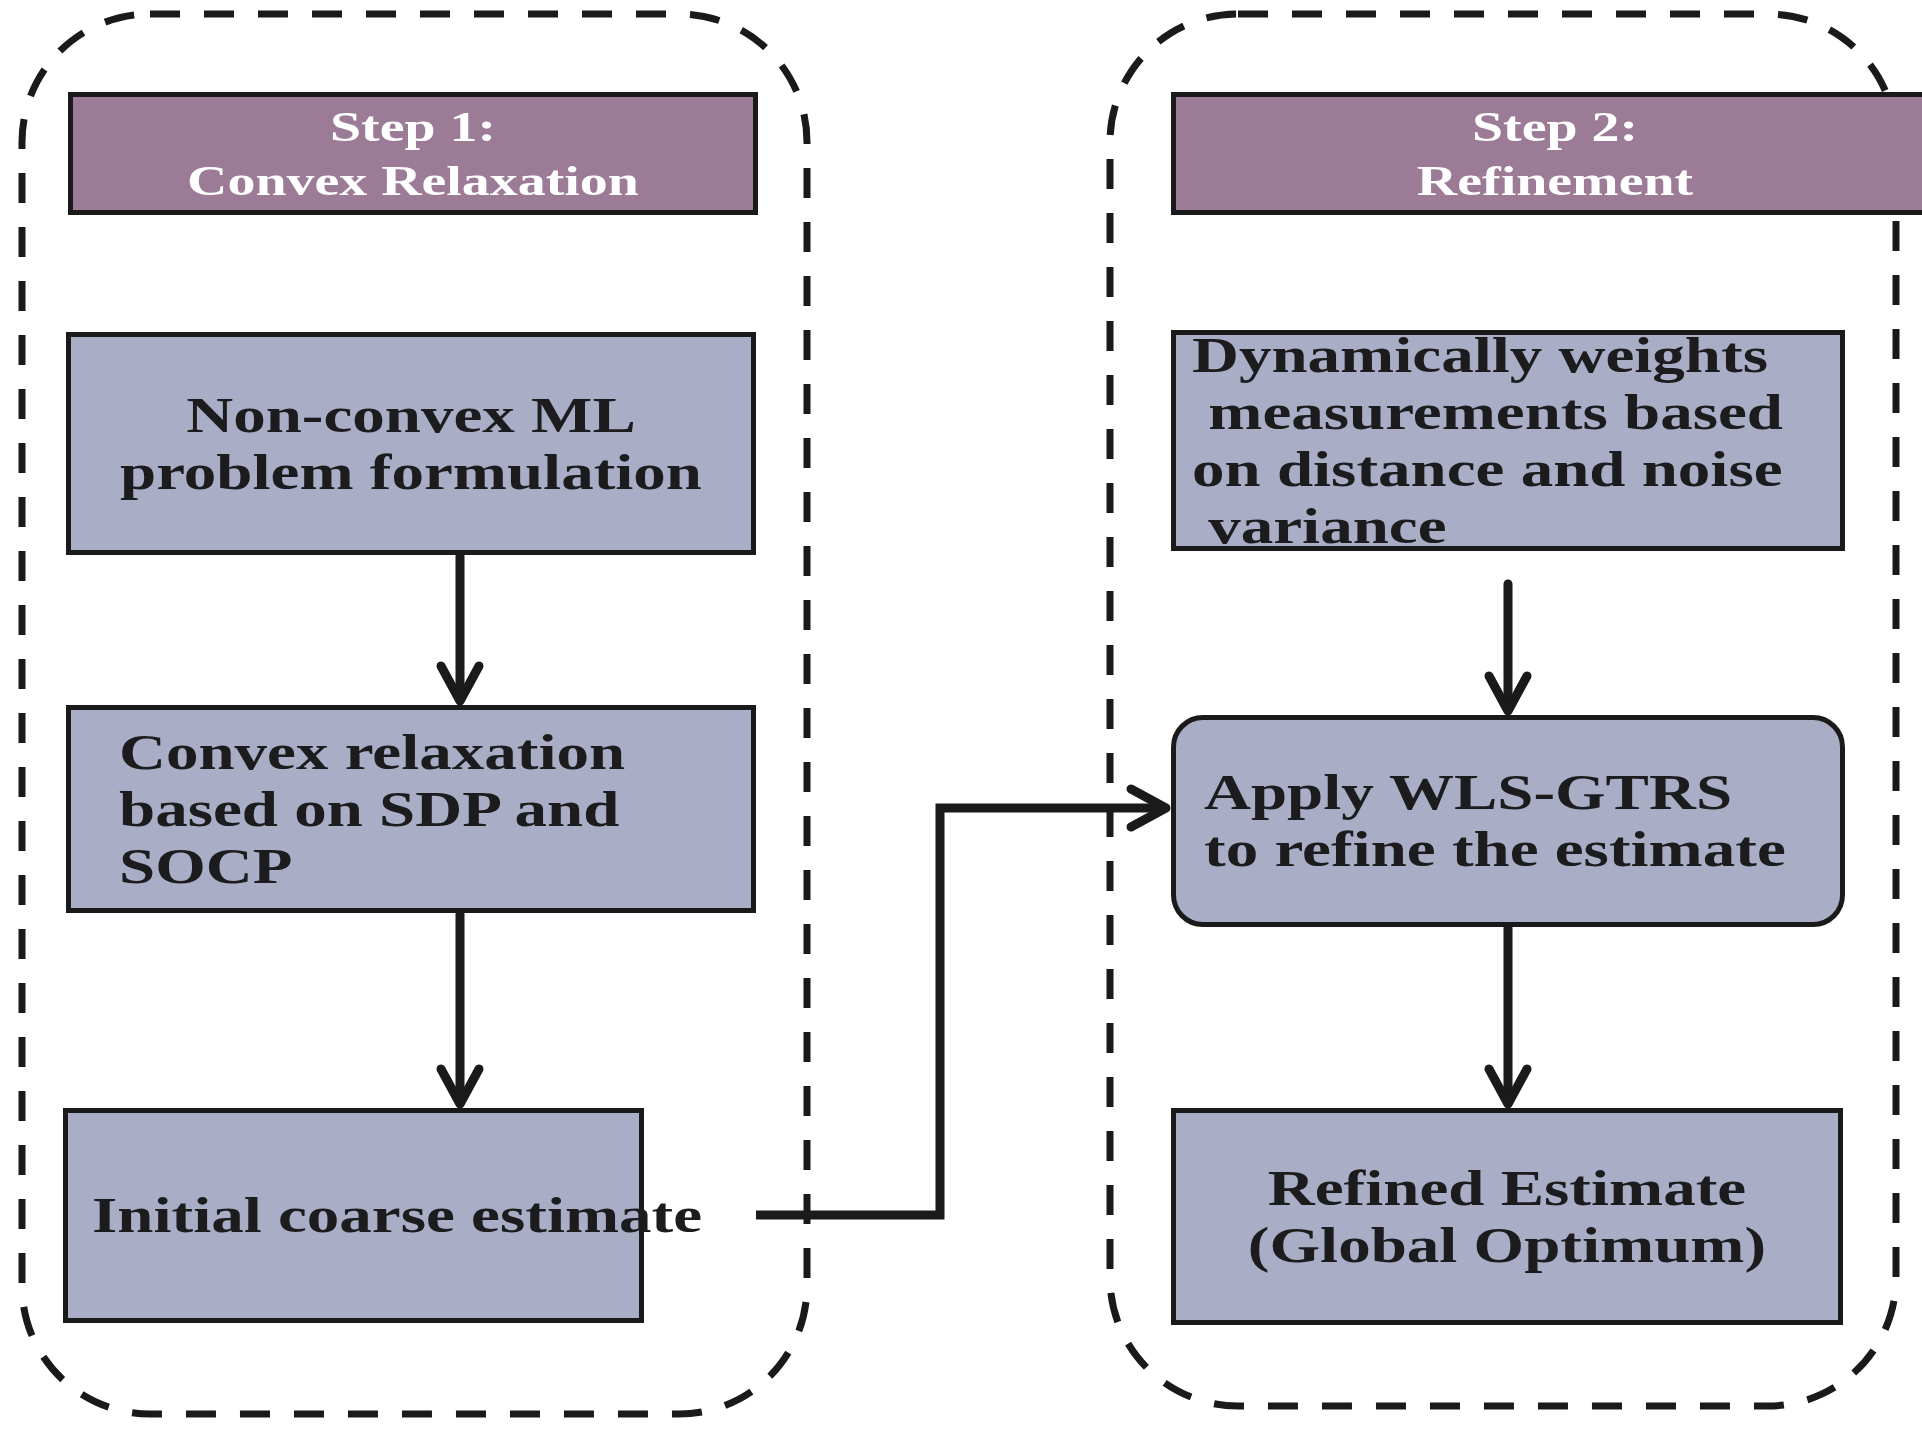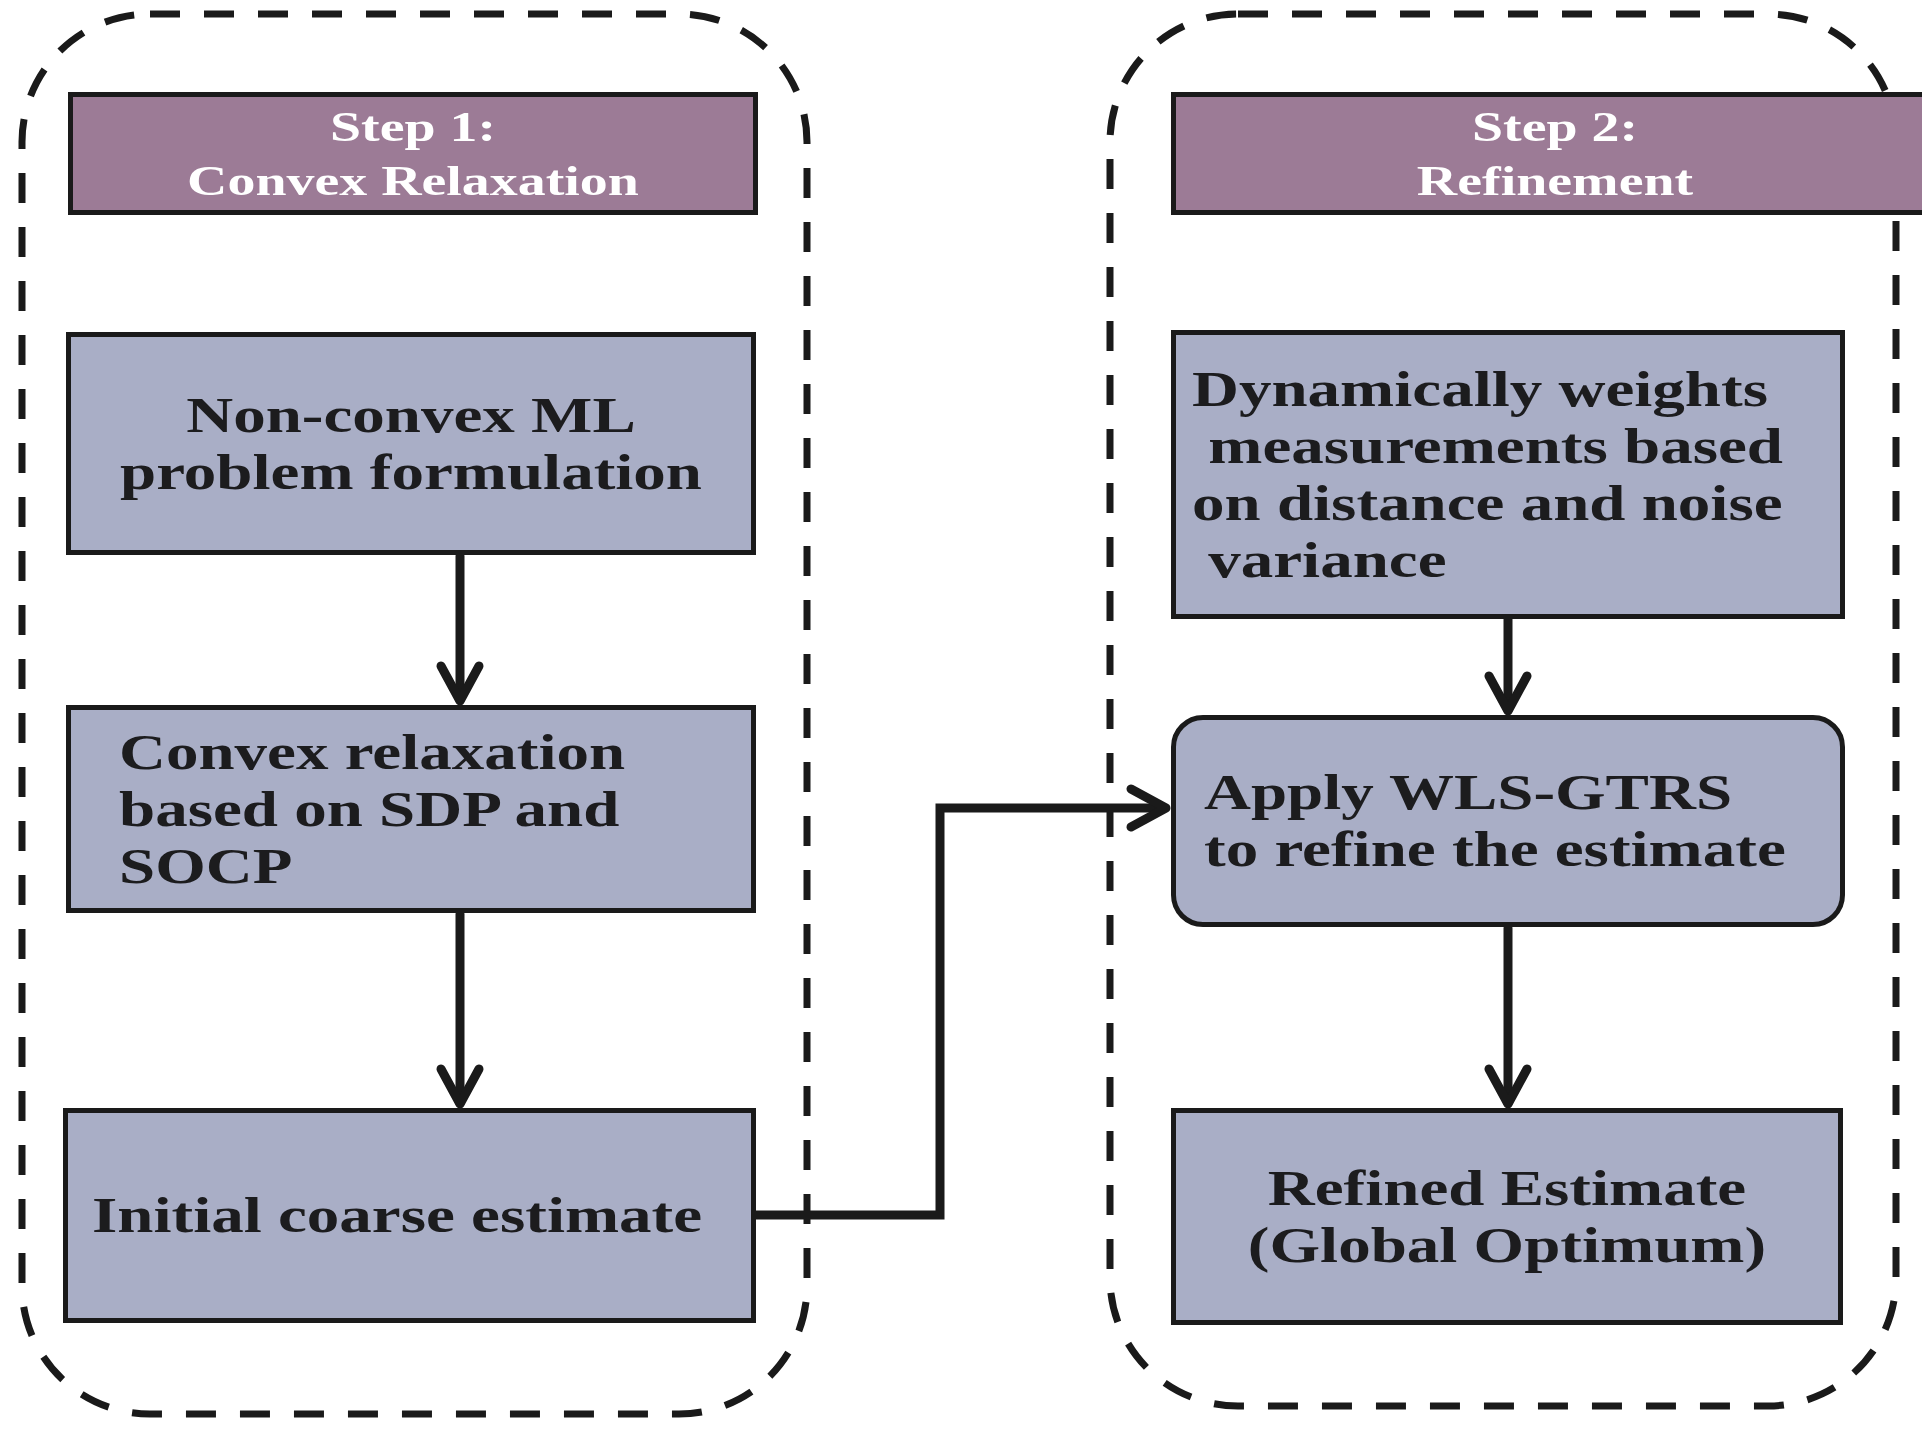--- a/index.html
+++ b/index.html
@@ -106,34 +106,34 @@
   </div>
 
   <div class="box body-box align-left" style="left:66px; top:705px; width:690px; height:208px; padding-left:48px;">
     <div class="txt">
       <span class="line">Convex relaxation</span>
       <span class="line">based on SDP and</span>
       <span class="line">SOCP</span>
     </div>
   </div>
 
-  <div class="box body-box align-left" style="left:63px; top:1108px; width:693px; height:215px; padding-left:24px;">
+  <div class="box body-box align-left" style="left:63px; top:1108px; width:581px; height:215px; padding-left:24px;">
     <div class="txt">
       <span class="line">Initial coarse estimate</span>
     </div>
   </div>
 
   <div class="box header-box" style="left:1171px; top:92px; width:768px; height:123px;">
     <div class="txt">
       <span class="line">Step 2:</span>
       <span class="line">Refinement</span>
     </div>
   </div>
 
-  <div class="box body-box align-left" style="left:1171px; top:330px; width:674px; height:289px; padding-left:16px;">
+  <div class="box body-box align-left" style="left:1171px; top:330px; width:674px; height:221px; padding-left:16px;">
     <div class="txt">
       <span class="line">Dynamically weights</span>
       <span class="line"> measurements based</span>
       <span class="line">on distance and noise</span>
       <span class="line"> variance</span>
     </div>
   </div>
 
   <div class="box body-box align-left" style="left:1171px; top:715px; width:674px; height:212px; padding-left:28px;border-radius:32px;">
     <div class="txt">

